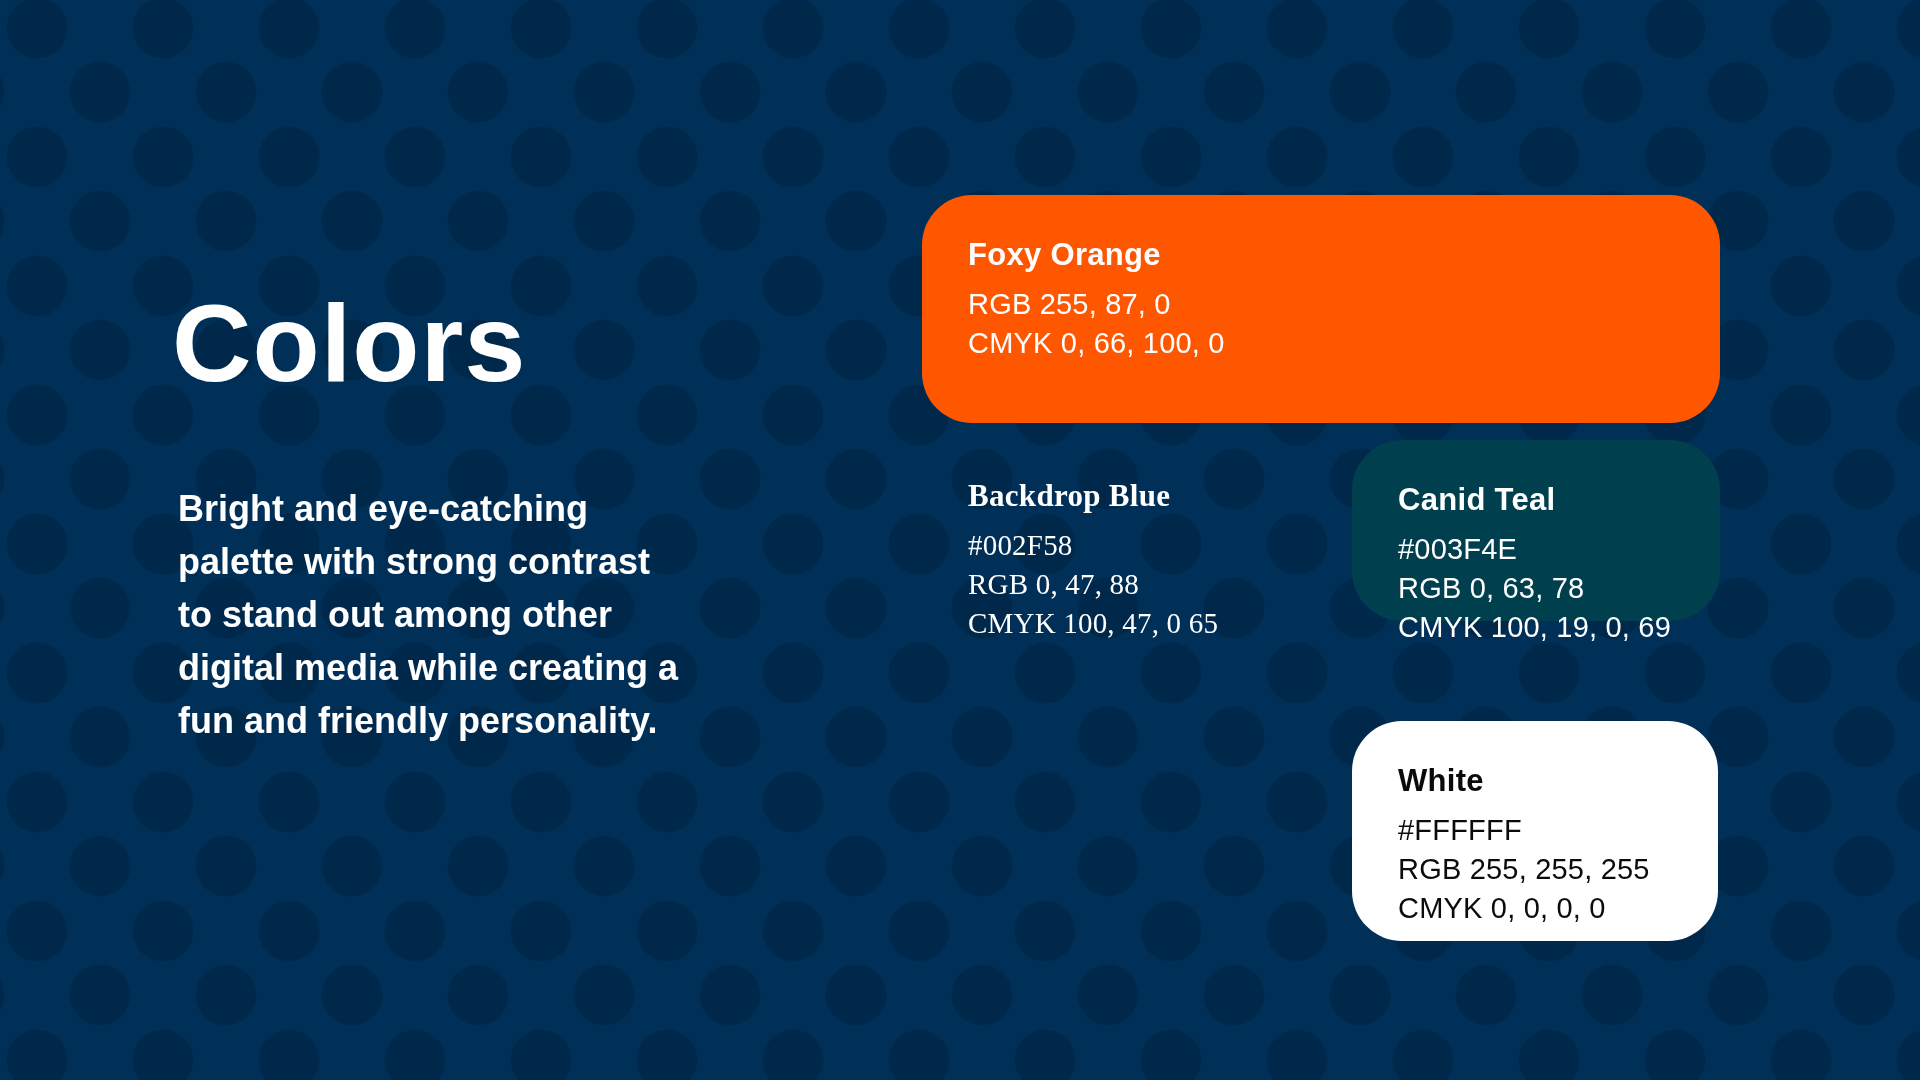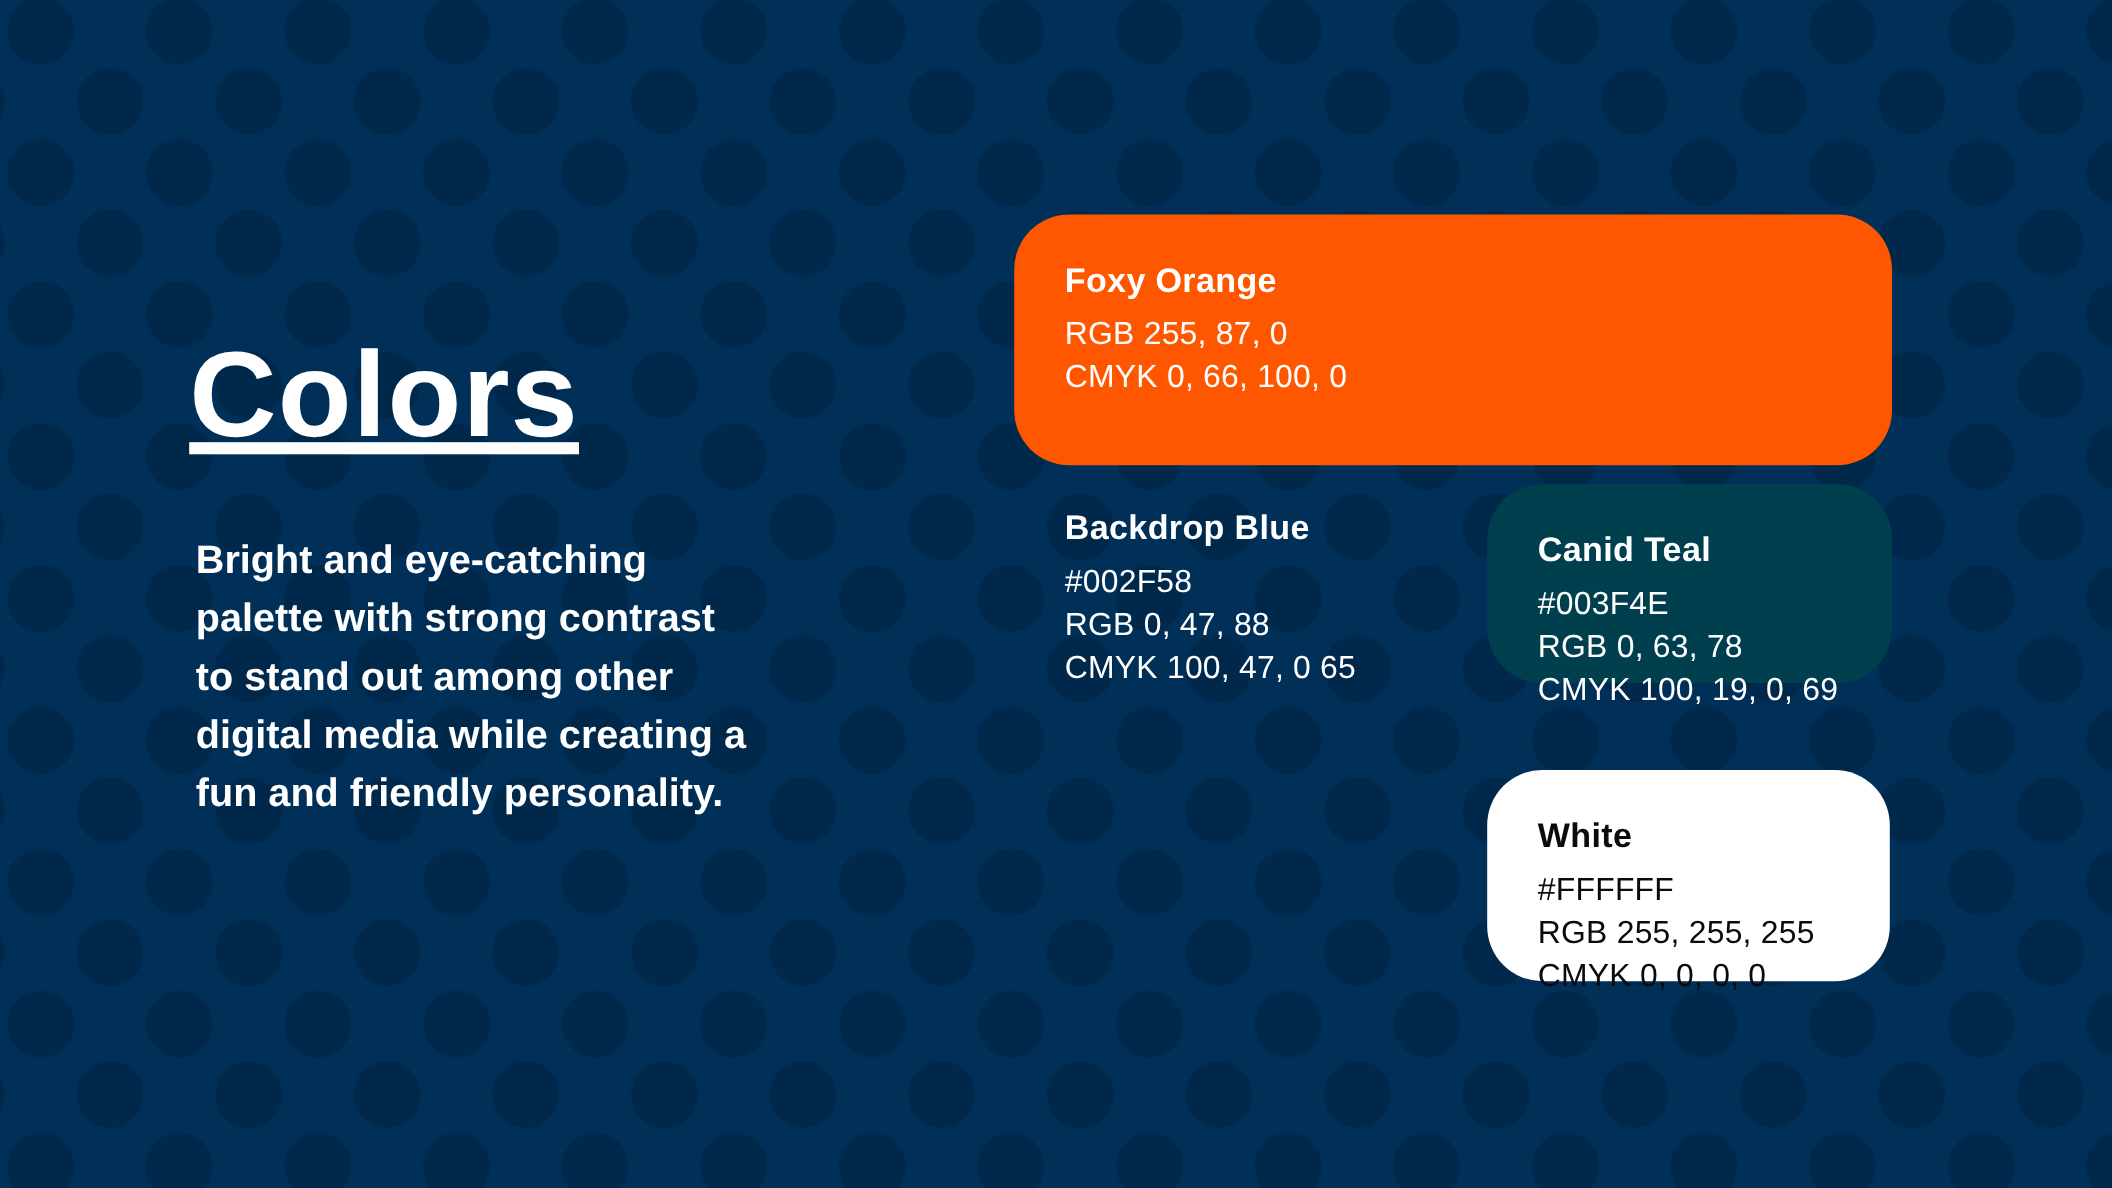--- a/index.html
+++ b/index.html
@@ -19,29 +19,28 @@
     background-image:
       radial-gradient(circle at 63px 64px, var(--bg-dot) 29.5px, transparent 31px),
       radial-gradient(circle at 63px 64px, var(--bg-dot) 29.5px, transparent 31px);
     background-size: 126px 129px;
     background-position: -26px -36px, 37px 28px;
   }
 
   .page-title {
     position: absolute;
     left: 172px;
-    top: 304px;
+    top: 288px;
     margin: 0;
     font-family: "Liberation Sans", sans-serif;
     font-weight: bold;
     font-size: 110px;
     line-height: 1;
     letter-spacing: 1px;
     color: #FFFFFF;
-    text-decoration: underline;
   }
 
   .intro-paragraph {
     position: absolute;
     left: 178px;
     top: 482px;
     margin: 0;
     width: 600px;
     font-size: 36px;
     line-height: 53px;
@@ -65,24 +64,24 @@
     line-height: 36px;
   }
   .swatch-line {
     font-size: 29px;
     font-weight: 400;
     line-height: 39px;
     letter-spacing: 0.2px;
   }
 
   .pos-foxy     { left: 922px;  top: 170px; width: 798px; height: 228px; margin-top: 25px; }
-  .pos-backdrop { left: 922px;  top: 420px; width: 368px; height: 218px; }
+  .pos-backdrop { left: 922px;  top: 436px; width: 368px; height: 218px; font-family: Liberation Serif, serif; }
   .pos-teal     { left: 1352px; top: 440px; width: 368px; height: 181px; }
   .pos-black    { left: 922px;  top: 690px; width: 368px; height: 220px; }
-  .pos-white    { left: 1352px; top: 700px; width: 366px; height: 192px; }
+  .pos-white    { left: 1352px; top: 721px; width: 366px; height: 220px; }
 </style>
 </head>
 <body>
 
 <div class="page">
 
   <h1 class="page-title">Colors</h1>
 
   <p class="intro-paragraph">Bright and eye-catching
 palette with strong contrast

